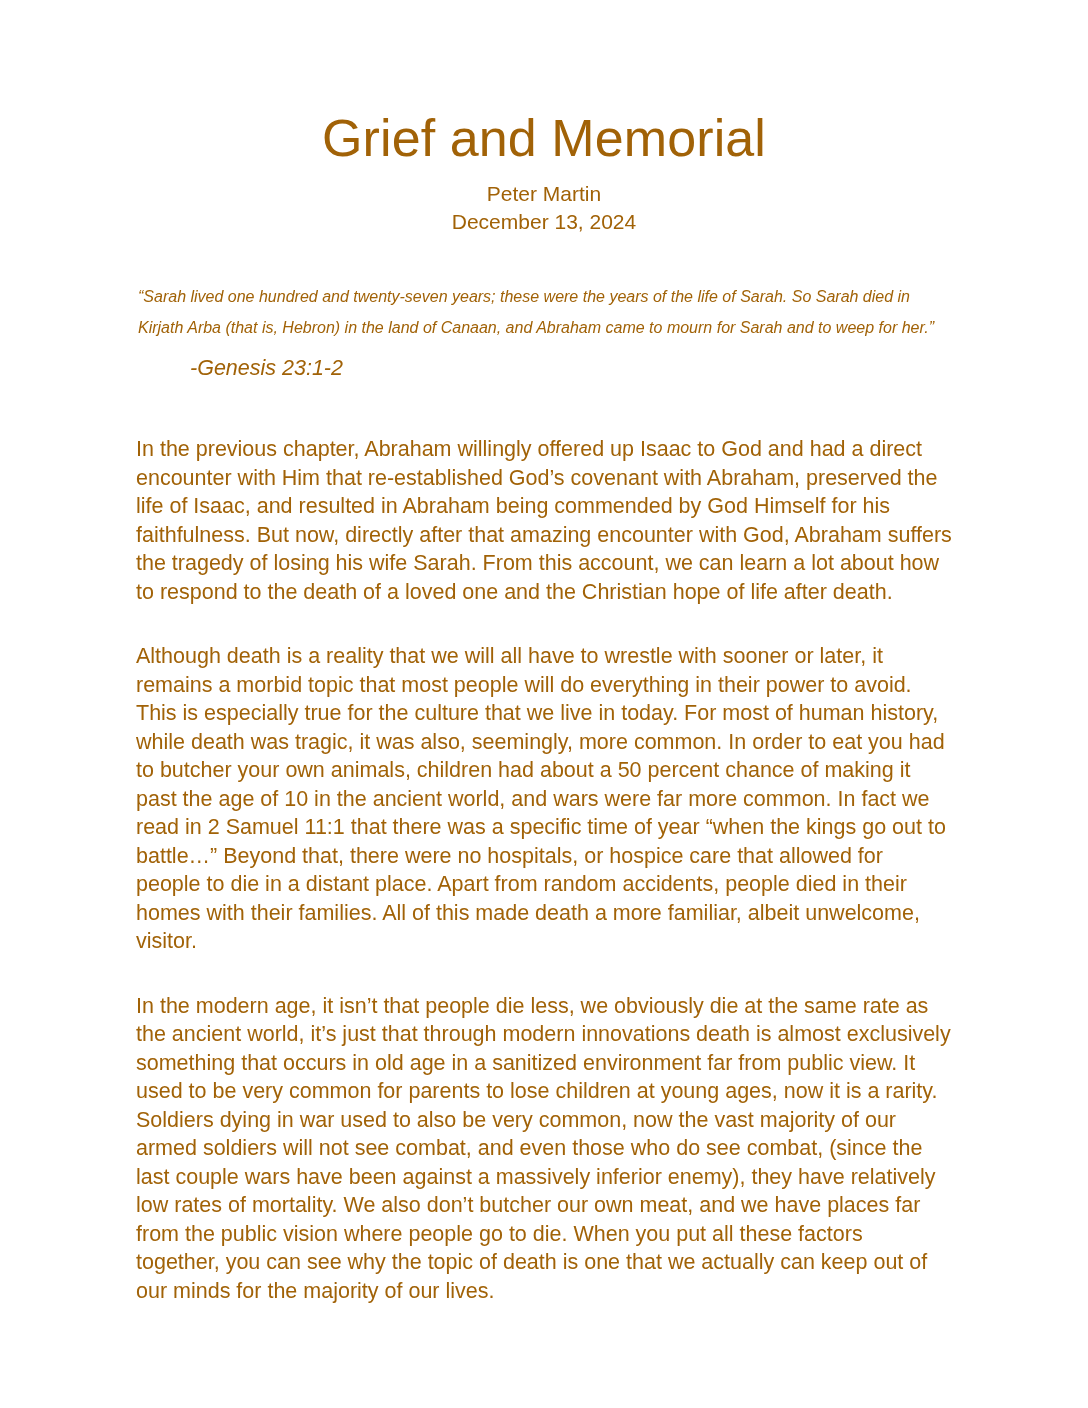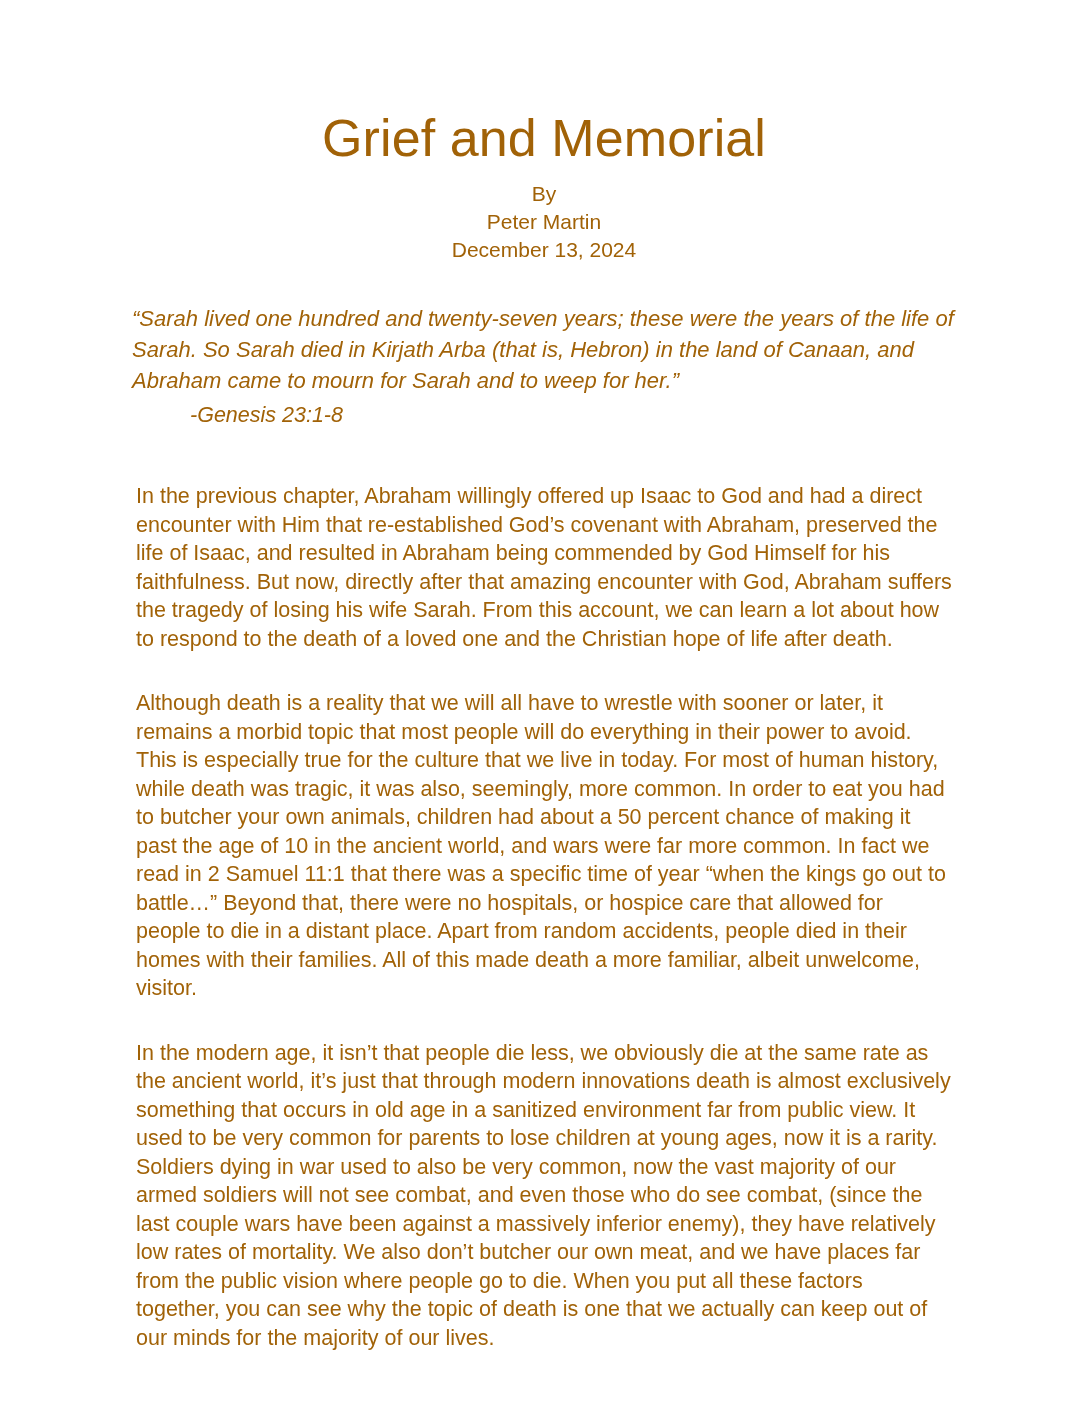--- a/index.html
+++ b/index.html
@@ -44,24 +44,24 @@
     line-height: 28px;
     margin: 0;
     padding-top: 11px;
   }
 
   .byline div {
     margin: 0;
   }
 
   .scripture {
-    font-size: 22px;
+    font-size: 16px;
     line-height: 31px;
     font-style: italic;
-    margin: 4px;
+    margin: 10px;
     padding-top: 35px;
   }
 
   .scripture-ref {
     font-size: 21.5px;
     line-height: 31px;
     font-style: italic;
     margin: 0;
     text-indent: 62px;
   }
@@ -80,28 +80,27 @@
 </style>
 </head>
 <body>
 
 <div class="page">
   <div class="content">
 
     <h1 class="doc-title">Grief and Memorial</h1>
 
     <div class="byline">
-      <div>By</div>
       <div>Peter Martin</div>
       <div>December 13, 2024</div>
     </div>
 
     <p class="scripture">“Sarah lived one hundred and twenty-seven years; these were the years of the life of Sarah. So Sarah died in Kirjath Arba (that is, Hebron) in the land of Canaan, and Abraham came to mourn for Sarah and to weep for her.”</p>
 
-    <p class="scripture-ref">-Genesis 23:1-8</p>
+    <p class="scripture-ref">-Genesis 23:1-2</p>
 
     <p class="body-para first">In the previous chapter, Abraham willingly offered up Isaac to God and had a direct encounter with Him that re-established God’s covenant with Abraham, preserved the life of Isaac, and resulted in Abraham being commended by God Himself for his faithfulness. But now, directly after that amazing encounter with God, Abraham suffers the tragedy of losing his wife Sarah. From this account, we can learn a lot about how to respond to the death of a loved one and the Christian hope of life after death.</p>
 
     <p class="body-para">Although death is a reality that we will all have to wrestle with sooner or later, it remains a morbid topic that most people will do everything in their power to avoid. This is especially true for the culture that we live in today. For most of human history, while death was tragic, it was also, seemingly, more common. In order to eat you had to butcher your own animals, children had about a 50 percent chance of making it past the age of 10 in the ancient world, and wars were far more common. In fact we read in 2 Samuel 11:1 that there was a specific time of year “when the kings go out to battle…” Beyond that, there were no hospitals, or hospice care that allowed for people to die in a distant place. Apart from random accidents, people died in their homes with their families. All of this made death a more familiar, albeit unwelcome, visitor.</p>
 
     <p class="body-para">In the modern age, it isn’t that people die less, we obviously die at the same rate as the ancient world, it’s just that through modern innovations death is almost exclusively something that occurs in old age in a sanitized environment far from public view. It used to be very common for parents to lose children at young ages, now it is a rarity. Soldiers dying in war used to also be very common, now the vast majority of our armed soldiers will not see combat, and even those who do see combat, (since the last couple wars have been against a massively inferior enemy), they have relatively low rates of mortality. We also don’t butcher our own meat, and we have places far from the public vision where people go to die. When you put all these factors together, you can see why the topic of death is one that we actually can keep out of our minds for the majority of our lives.</p>
 
   </div>
 </div>
 

